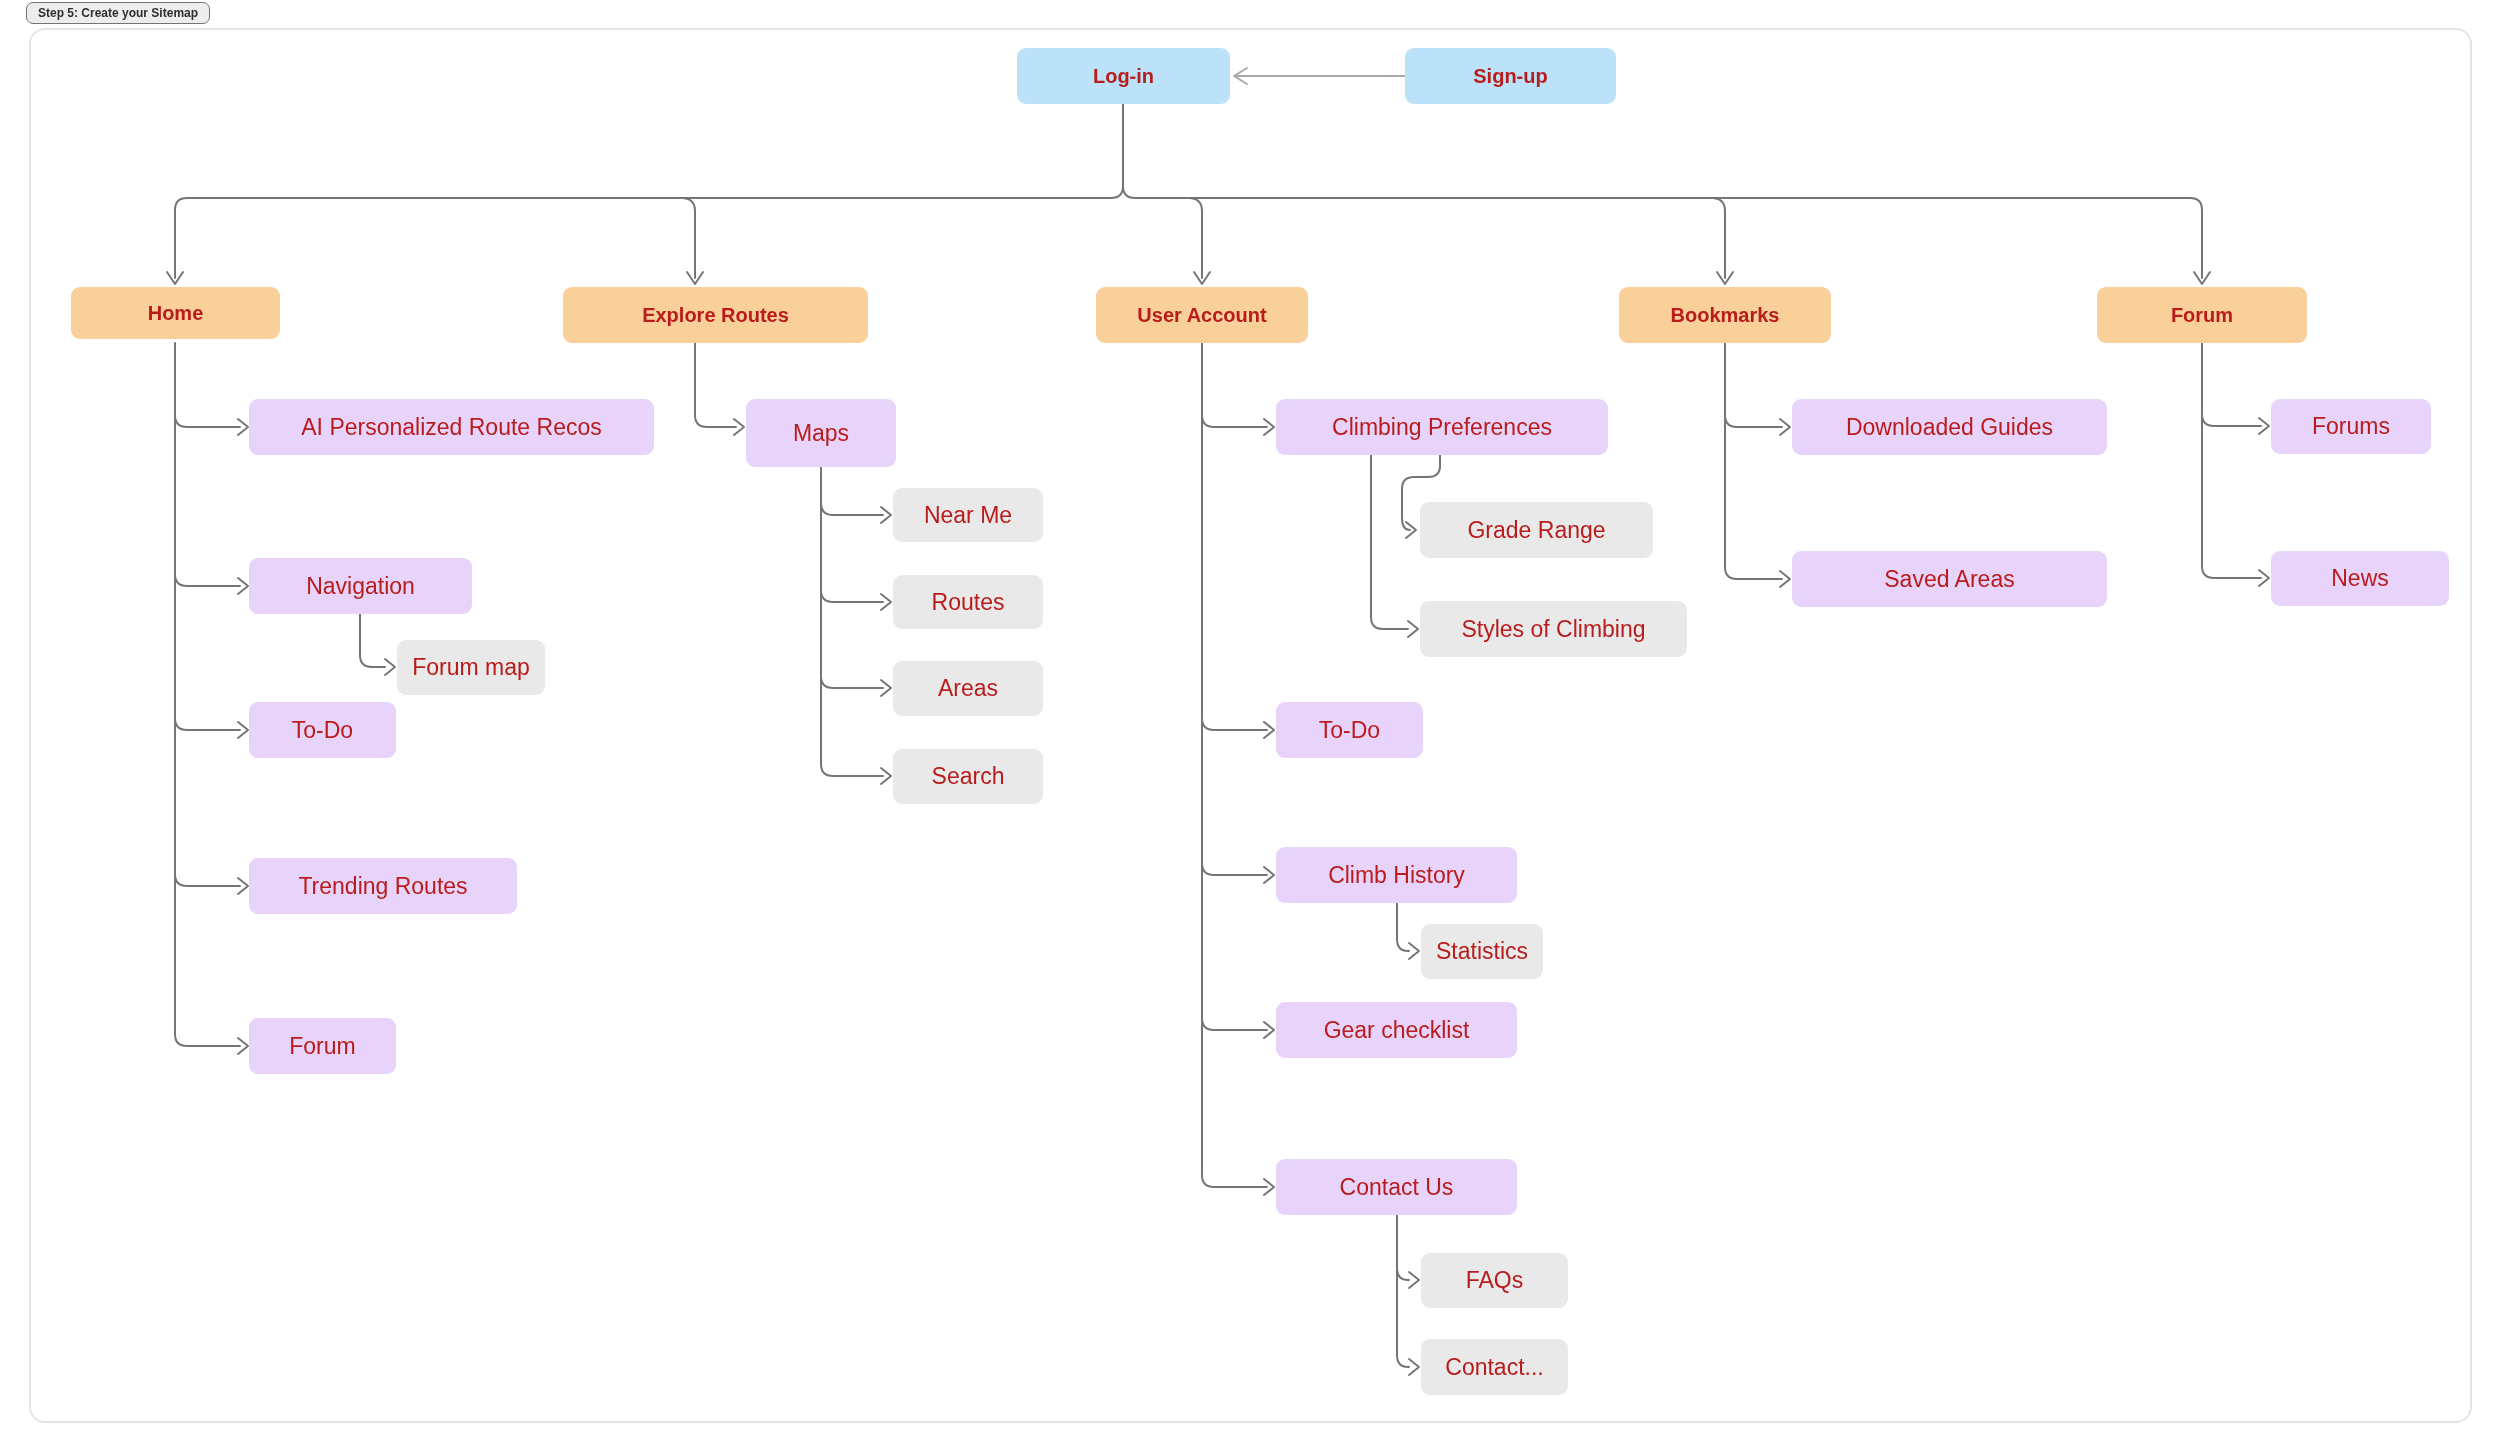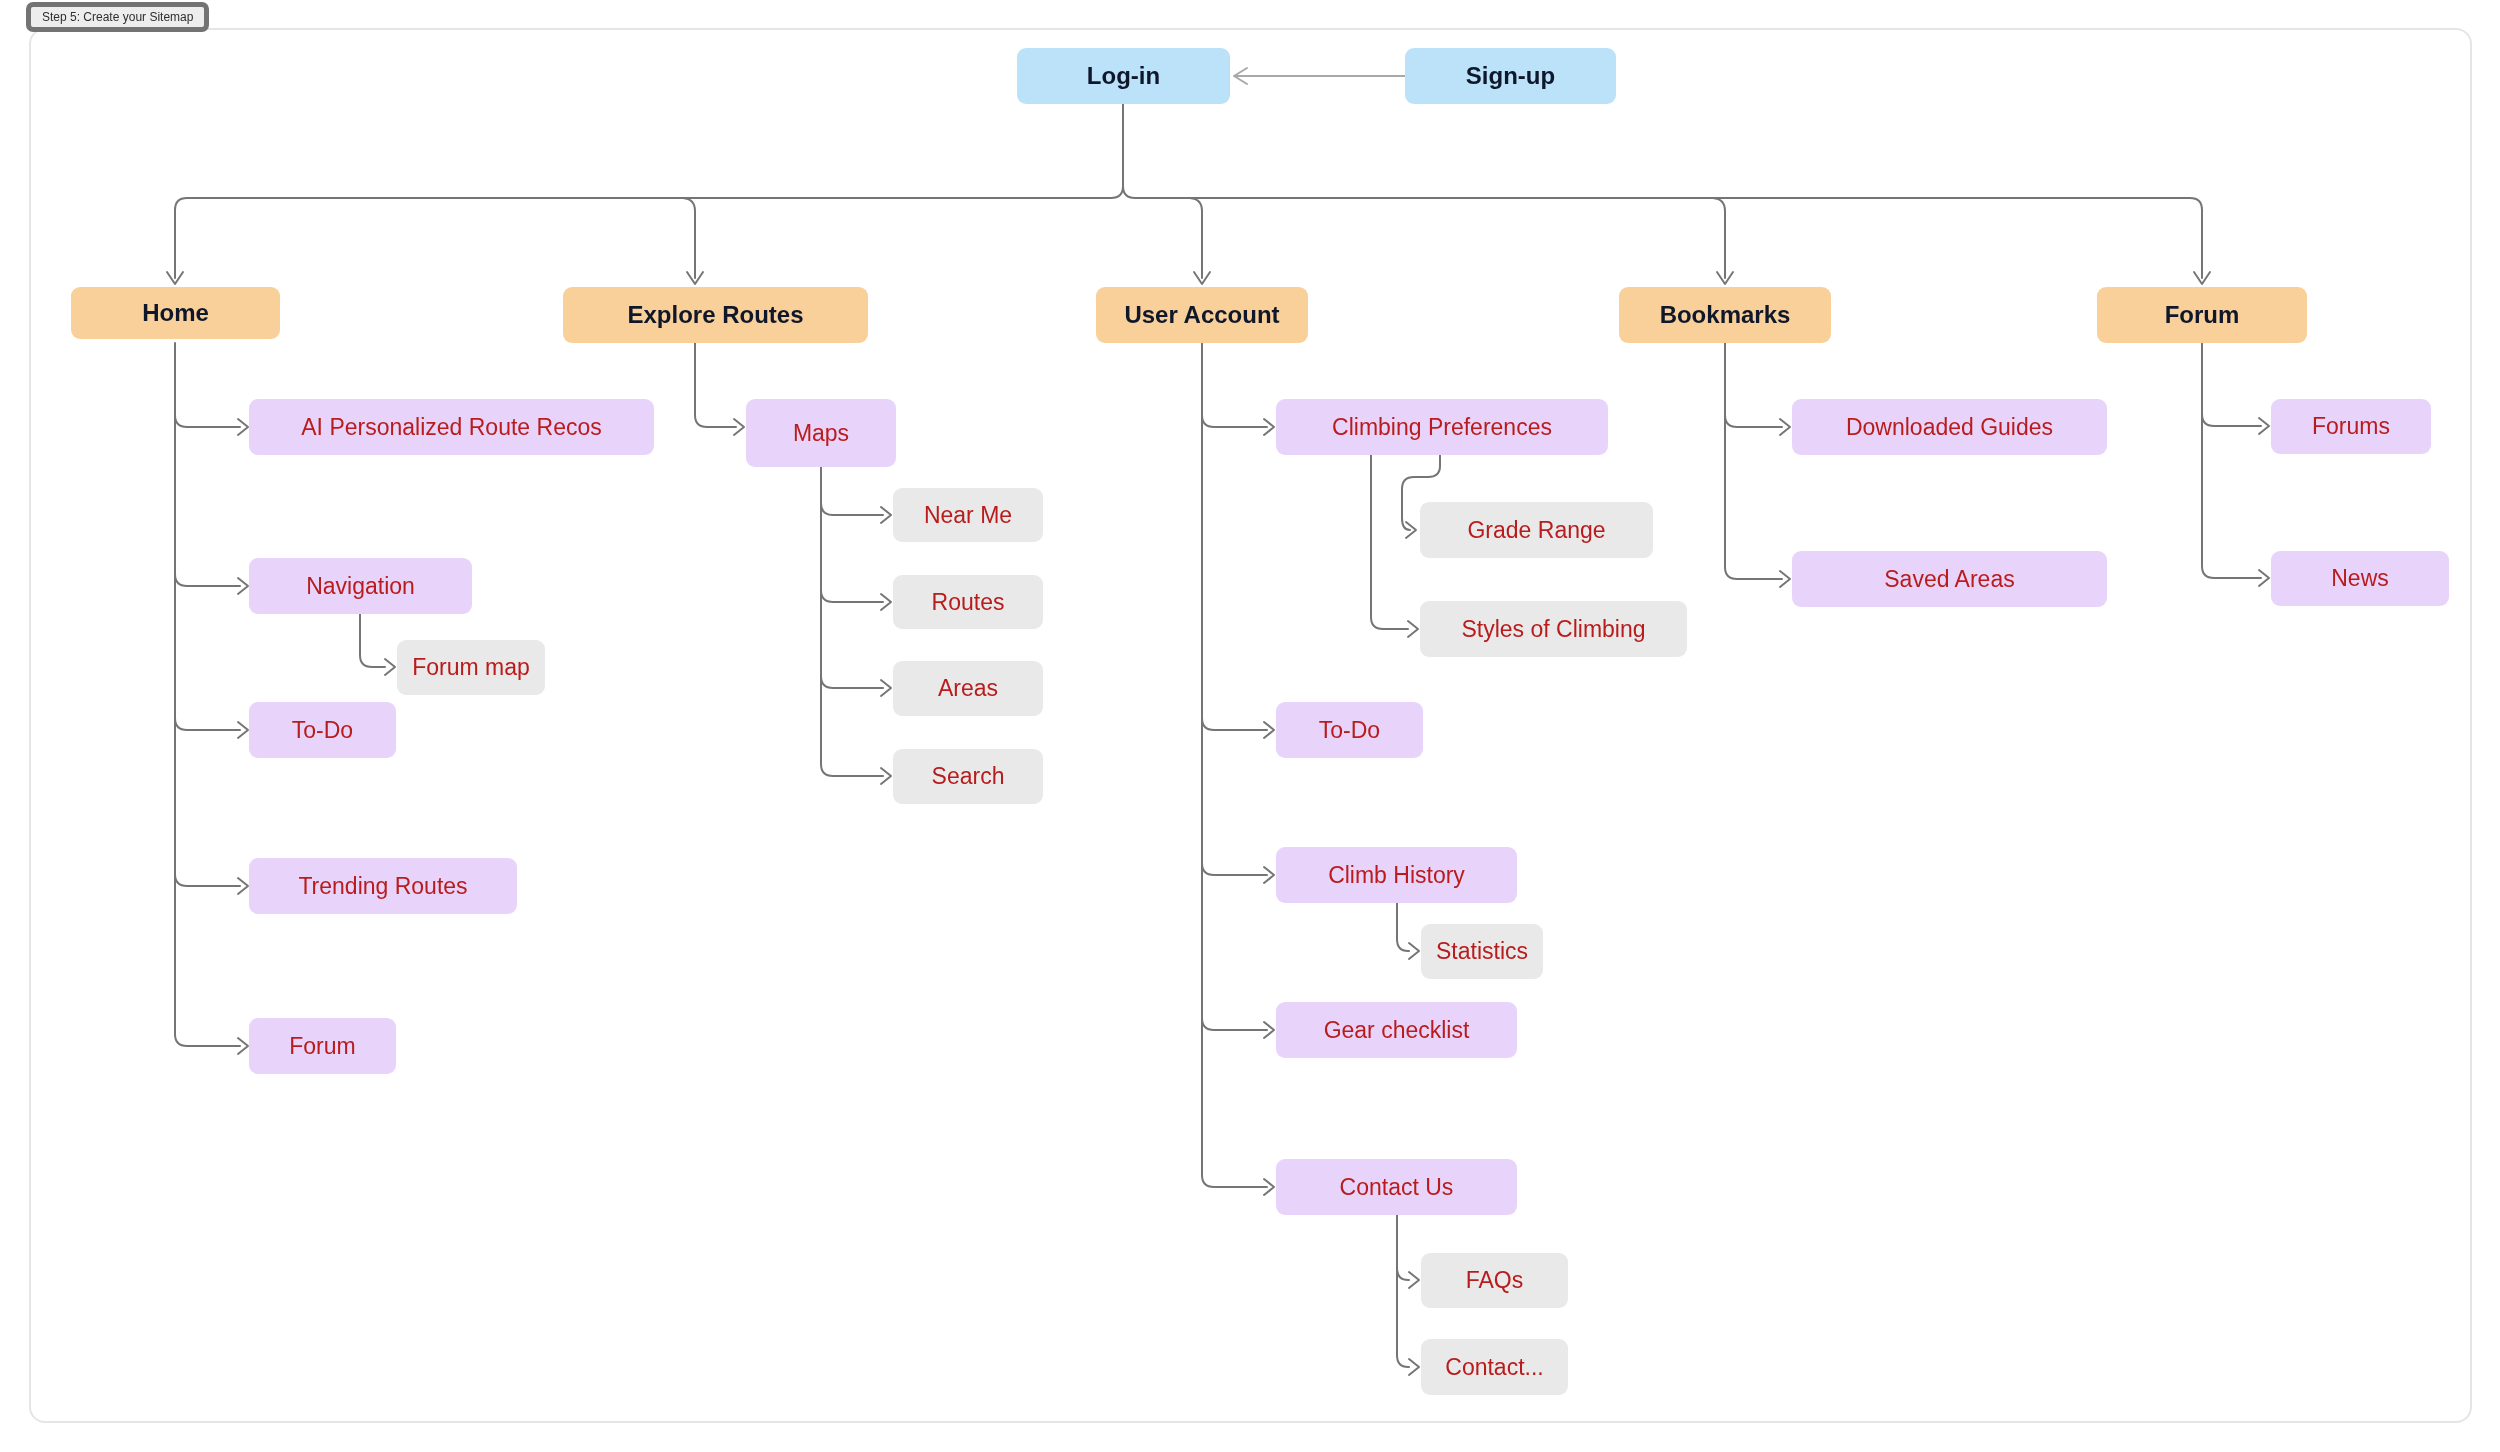--- a/index.html
+++ b/index.html
@@ -7,35 +7,35 @@
     width:2500px; height:1452px; position:relative; overflow:hidden;
     background:#ffffff; font-family:"Liberation Sans", sans-serif;
   }
   .canvas-frame {
     position:absolute; left:29px; top:28px; width:2443px; height:1395px;
     border:2px solid #e5e5e5; border-radius:16px; background:#ffffff;
     box-sizing:border-box;
   }
   .step-badge {
     position:absolute; left:26px; top:2px; z-index:5;
-    background:#ededed; border:5px solid #737373; border-radius:7px;
-    padding:3px 11px; font-size:12px; color:#2e2e2e; white-space:nowrap;
+    background:#ededed; border:1px solid #737373; border-radius:7px;
+    padding:3px 11px; font-size:12px; color:#2e2e2e; white-space:nowrap;font-weight:bold;
   }
   svg.wires { position:absolute; left:0; top:0; z-index:1; pointer-events:none; }
   svg.wires path, svg.wires polyline {
     fill:none; stroke:#757575; stroke-width:2;
     stroke-linecap:round; stroke-linejoin:round;
   }
   svg.wires .light { stroke:#a8a8a8; }
   .node {
     position:absolute; z-index:2; display:flex; align-items:center; justify-content:center;
     border-radius:9px; font-size:23px; color:#b91c1c; box-sizing:border-box;
     white-space:nowrap;
   }
-  .node.top { font-weight:700; font-size:24px; color:#0f172a; }
+  .node.top { font-weight:700; font-size:20px; color:#b91c1c; }
   .blue   { background:#bce2f9; }
   .orange { background:#f9cf9a; }
   .purple { background:#e8d4fa; }
   .gray   { background:#e9e9e9; }
 </style>
 </head>
 <body>
 
 <div class="step-badge">Step 5: Create your Sitemap</div>
 <div class="canvas-frame"></div>

